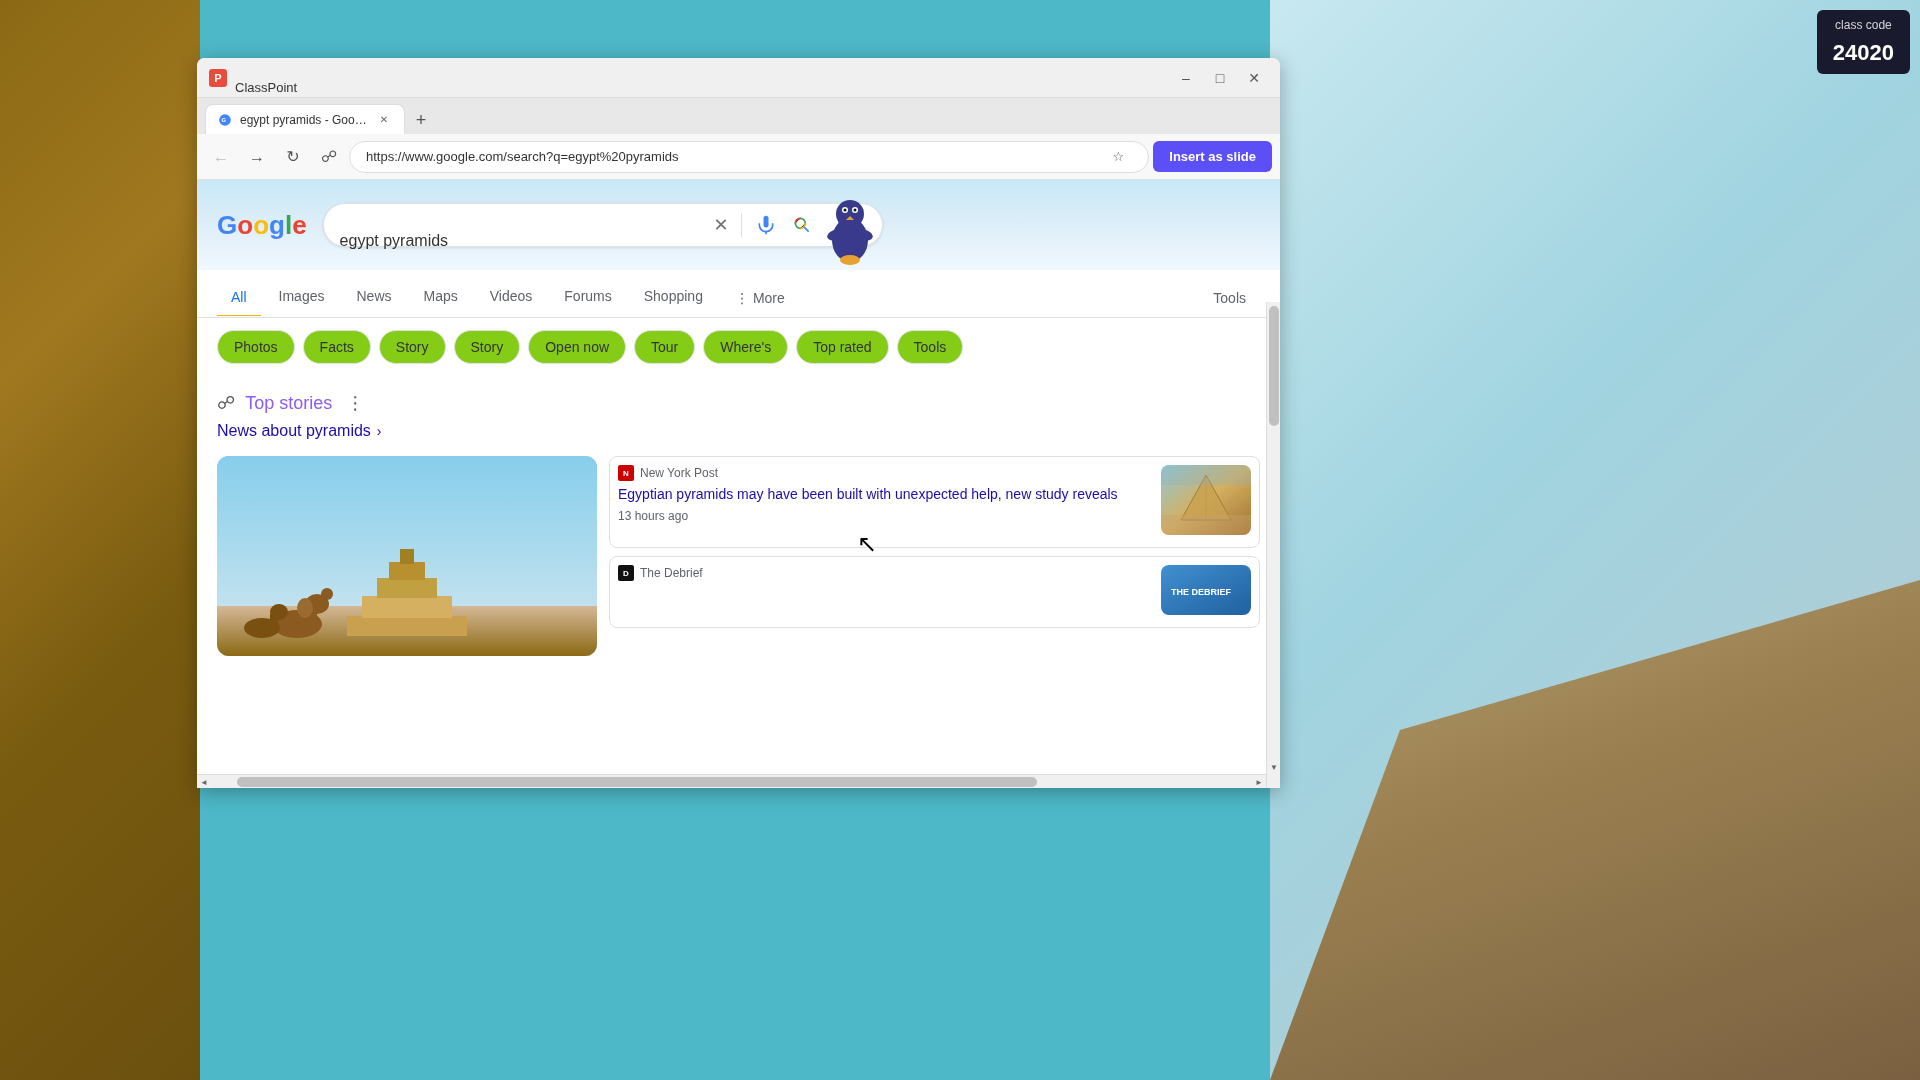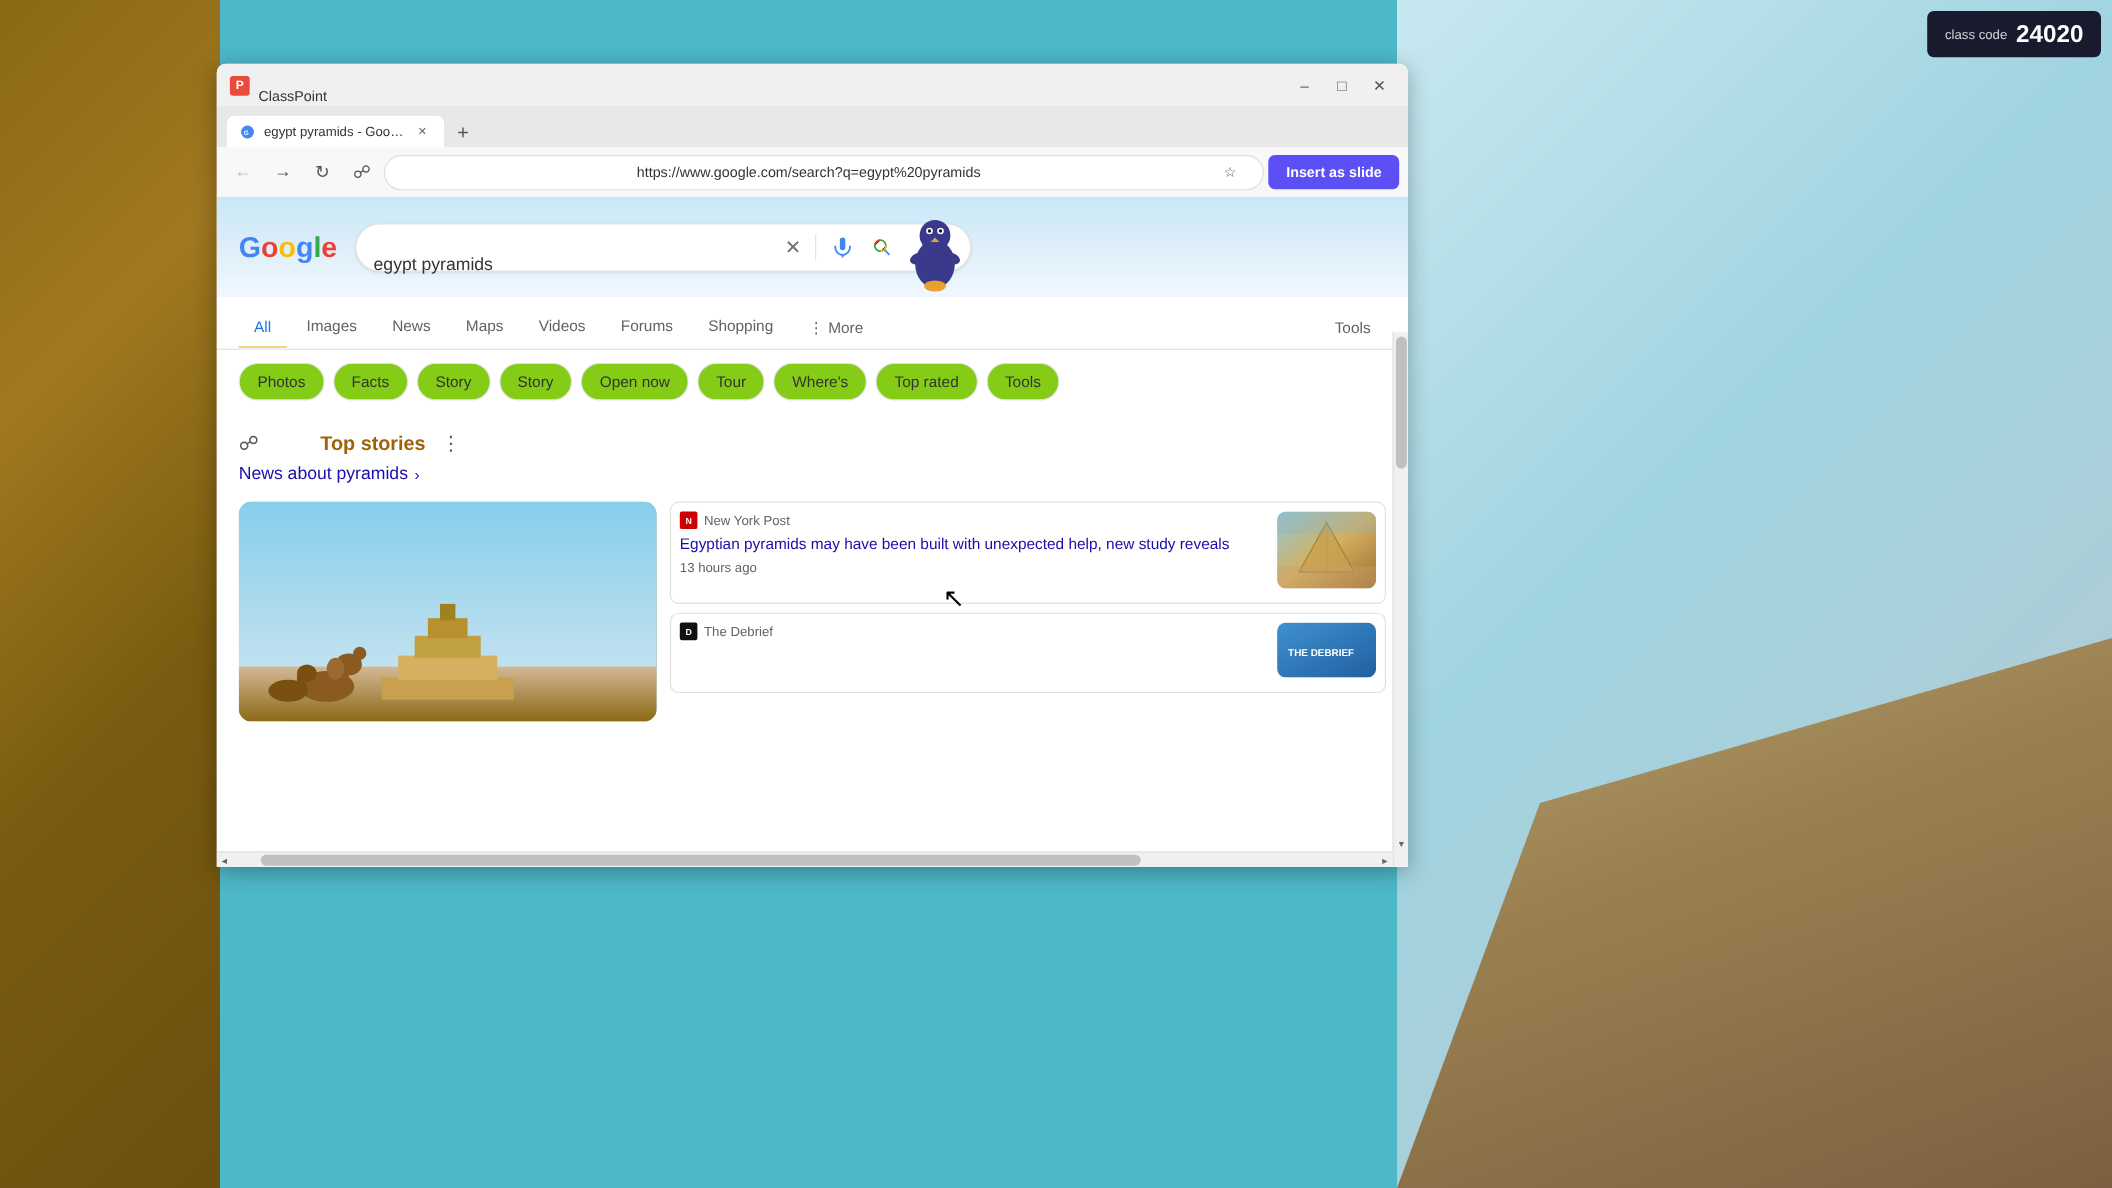--- a/index.html
+++ b/index.html
@@ -43,20 +43,21 @@
       background: #1a1a2e;
       color: white;
       padding: 8px 16px;
       border-radius: 6px;
       font-size: 18px;
       font-weight: bold;
       z-index: 100;
       display: flex;
       align-items: center;
       gap: 8px;
+      flex-direction: column;
     }
     .class-code-label {
       font-size: 12px;
       font-weight: normal;
       opacity: 0.8;
     }
     .class-code-number {
       font-size: 22px;
       font-weight: bold;
     }
@@ -218,21 +219,20 @@
       font-size: 13px;
       color: #333;
       outline: none;
       display: flex;
       align-items: center;
     }
     .address-url {
       flex: 1;
       font-size: 13px;
       color: #333;
-      text-align: center;
     }
     .star-btn {
       width: 28px;
       height: 28px;
       display: flex;
       align-items: center;
       justify-content: center;
       color: #555;
       cursor: pointer;
     }
@@ -439,23 +439,22 @@
       align-items: center;
       gap: 10px;
       margin-bottom: 8px;
     }
     .stories-icon {
       font-size: 18px;
       color: #555;
     }
     .stories-title {
       font-size: 18px;
-      font-weight: bold;
-      color: #a16207;
-      margin-left: 46px;
+      font-weight: normal;
+      color: #8b5cf6;
     }
     .stories-menu {
       font-size: 18px;
       color: #555;
       cursor: pointer;
       margin-left: 4px;
     }
 
     .news-about-link {
       display: flex;

